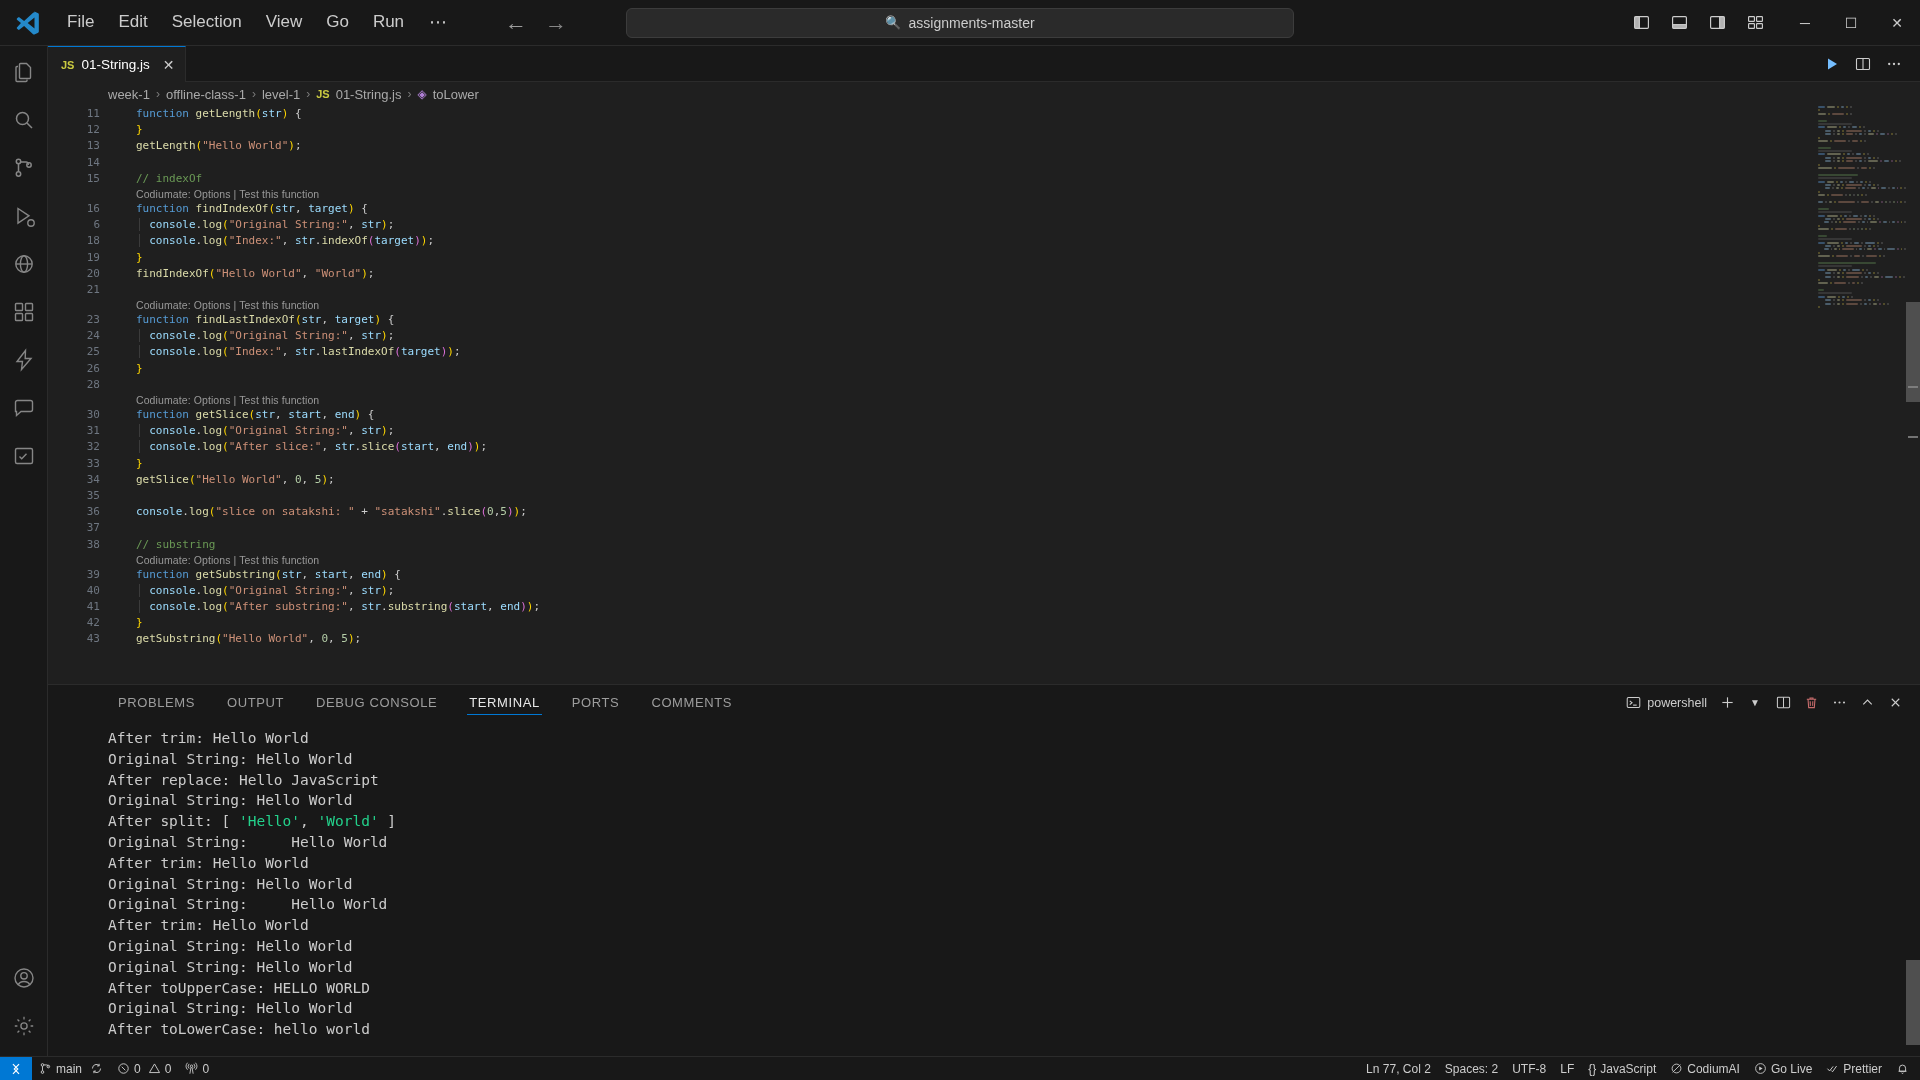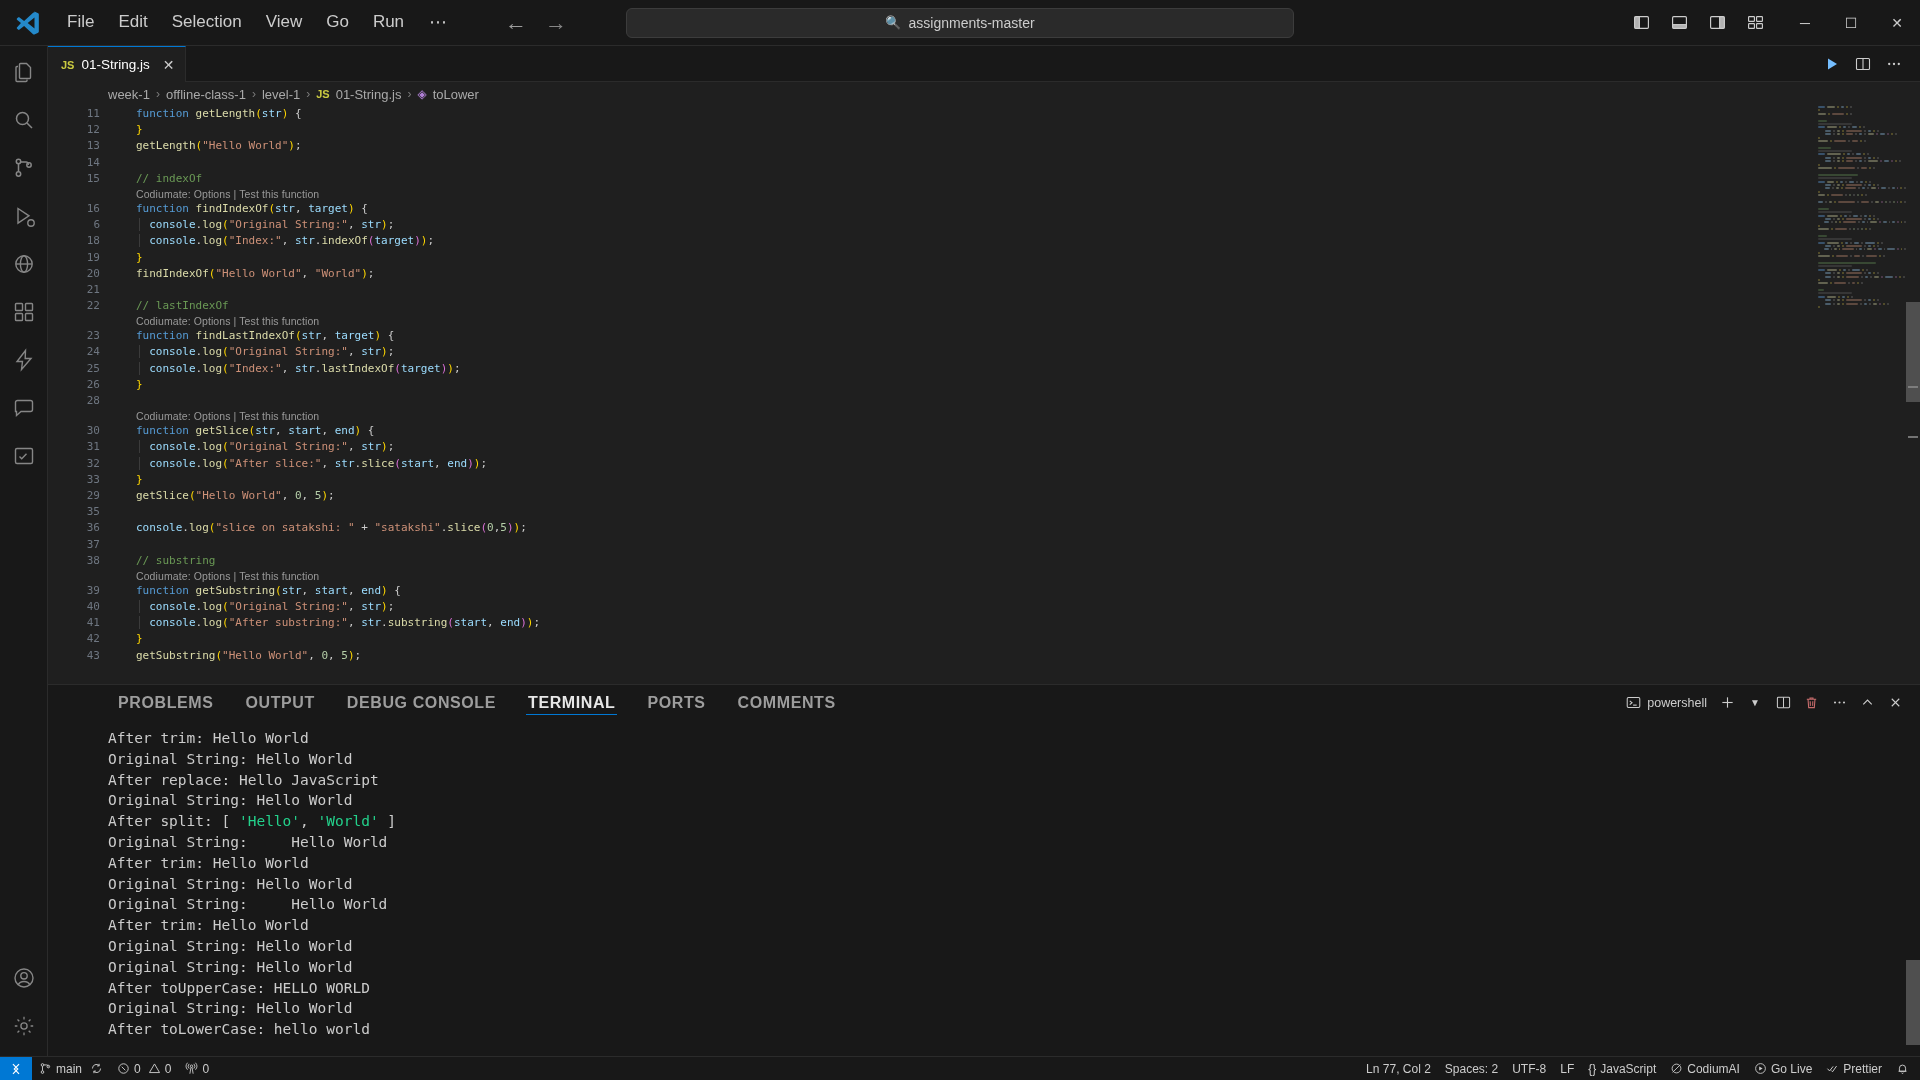--- a/index.html
+++ b/index.html
@@ -123,22 +123,22 @@
   .mm-b { height:2px; border-radius:1px; }
 
   .vscroll { position:absolute; right:0; top:0; width:14px; height:100%; background:transparent; }
   .vscroll .thumb { position:absolute; left:0; width:14px; background:#4f4f4f; border-radius:0; }
   .scroll-deco { position:absolute; right:2px; width:10px; height:2px; background:#888; opacity:.8; }
 
   
   .panel { height:372px; background:#181818; border-top:1px solid #2b2b2b; display:flex; flex-direction:column; flex:none; }
   .panel-head { height:35px; display:flex; align-items:stretch; flex:none; padding-left:60px; }
   .ptab {
-    display:flex; align-items:center; padding:0 10px; font-size:16px; letter-spacing:.6px;
-    color:#9d9d9d; position:relative; margin-right:12px; text-transform:uppercase;font-weight:bold;
+    display:flex; align-items:center; padding:0 10px; font-size:13px; letter-spacing:.6px;
+    color:#9d9d9d; position:relative; margin-right:12px; text-transform:uppercase;
   }
   .ptab.active { color:#e7e7e7; }
   .ptab.active::after {
     content:""; position:absolute; left:8px; right:8px; bottom:5px; height:1px; background:#0078d4;
   }
   .panel-actions { margin-left:auto; display:flex; align-items:center; gap:2px; padding-right:12px; }
   .pact { height:28px; min-width:26px; padding:0 5px; display:flex; align-items:center; justify-content:center; gap:6px; color:#cccccc; border-radius:4px; }
   .pact svg { width:15px; height:15px; }
   .pact .plabel { font-size:12.5px; color:#cccccc; }
   .pact .chev { font-size:10px; color:#cccccc; }
@@ -364,39 +364,38 @@
             <div class="lensline">
               <div class="gutter"></div>
               <div class="lenstext">Codiumate: Options | Test this function</div>
             </div>
             <div class="cline"><div class="gutter">16</div><div class="ctext"><span class="k">function </span><span class="fn">findIndexOf</span><span class="br1">(</span><span class="v">str</span><span class="p">, </span><span class="v">target</span><span class="br1">)</span><span class="p"> {</span></div></div>
             <div class="cline"><div class="gutter">6</div><div class="ctext"><span class="ind">│ </span><span class="ob">console</span><span class="p">.</span><span class="m">log</span><span class="br1">(</span><span class="s">"Original String:"</span><span class="p">, </span><span class="v">str</span><span class="br1">)</span><span class="p">;</span></div></div>
             <div class="cline"><div class="gutter">18</div><div class="ctext"><span class="ind">│ </span><span class="ob">console</span><span class="p">.</span><span class="m">log</span><span class="br1">(</span><span class="s">"Index:"</span><span class="p">, </span><span class="v">str</span><span class="p">.</span><span class="m">indexOf</span><span class="br2">(</span><span class="v">target</span><span class="br2">)</span><span class="br1">)</span><span class="p">;</span></div></div>
             <div class="cline"><div class="gutter">19</div><div class="ctext"><span class="br1">}</span></div></div>
             <div class="cline"><div class="gutter">20</div><div class="ctext"><span class="fn">findIndexOf</span><span class="br1">(</span><span class="s">"Hello World"</span><span class="p">, </span><span class="s">"World"</span><span class="br1">)</span><span class="p">;</span></div></div>
             <div class="cline"><div class="gutter">21</div><div class="ctext"></div></div>
-            <div class="cline"><div class="gutter">22</div><div class="ctext"><span class="c">// lastIndexOf</span></div></div>
             <div class="lensline">
               <div class="gutter"></div>
               <div class="lenstext">Codiumate: Options | Test this function</div>
             </div>
             <div class="cline"><div class="gutter">23</div><div class="ctext"><span class="k">function </span><span class="fn">findLastIndexOf</span><span class="br1">(</span><span class="v">str</span><span class="p">, </span><span class="v">target</span><span class="br1">)</span><span class="p"> {</span></div></div>
             <div class="cline"><div class="gutter">24</div><div class="ctext"><span class="ind">│ </span><span class="ob">console</span><span class="p">.</span><span class="m">log</span><span class="br1">(</span><span class="s">"Original String:"</span><span class="p">, </span><span class="v">str</span><span class="br1">)</span><span class="p">;</span></div></div>
             <div class="cline"><div class="gutter">25</div><div class="ctext"><span class="ind">│ </span><span class="ob">console</span><span class="p">.</span><span class="m">log</span><span class="br1">(</span><span class="s">"Index:"</span><span class="p">, </span><span class="v">str</span><span class="p">.</span><span class="m">lastIndexOf</span><span class="br2">(</span><span class="v">target</span><span class="br2">)</span><span class="br1">)</span><span class="p">;</span></div></div>
             <div class="cline"><div class="gutter">26</div><div class="ctext"><span class="br1">}</span></div></div>
             <div class="cline"><div class="gutter">28</div><div class="ctext"></div></div>
             <div class="lensline">
               <div class="gutter"></div>
               <div class="lenstext">Codiumate: Options | Test this function</div>
             </div>
             <div class="cline"><div class="gutter">30</div><div class="ctext"><span class="k">function </span><span class="fn">getSlice</span><span class="br1">(</span><span class="v">str</span><span class="p">, </span><span class="v">start</span><span class="p">, </span><span class="v">end</span><span class="br1">)</span><span class="p"> {</span></div></div>
             <div class="cline"><div class="gutter">31</div><div class="ctext"><span class="ind">│ </span><span class="ob">console</span><span class="p">.</span><span class="m">log</span><span class="br1">(</span><span class="s">"Original String:"</span><span class="p">, </span><span class="v">str</span><span class="br1">)</span><span class="p">;</span></div></div>
             <div class="cline"><div class="gutter">32</div><div class="ctext"><span class="ind">│ </span><span class="ob">console</span><span class="p">.</span><span class="m">log</span><span class="br1">(</span><span class="s">"After slice:"</span><span class="p">, </span><span class="v">str</span><span class="p">.</span><span class="m">slice</span><span class="br2">(</span><span class="v">start</span><span class="p">, </span><span class="v">end</span><span class="br2">)</span><span class="br1">)</span><span class="p">;</span></div></div>
             <div class="cline"><div class="gutter">33</div><div class="ctext"><span class="br1">}</span></div></div>
-            <div class="cline"><div class="gutter">29</div><div class="ctext"><span class="fn">getSlice</span><span class="br1">(</span><span class="s">"Hello World"</span><span class="p">, </span><span class="n">0</span><span class="p">, </span><span class="n">5</span><span class="br1">)</span><span class="p">;</span></div></div>
+            <div class="cline"><div class="gutter">34</div><div class="ctext"><span class="fn">getSlice</span><span class="br1">(</span><span class="s">"Hello World"</span><span class="p">, </span><span class="n">0</span><span class="p">, </span><span class="n">5</span><span class="br1">)</span><span class="p">;</span></div></div>
             <div class="cline"><div class="gutter">35</div><div class="ctext"></div></div>
             <div class="cline"><div class="gutter">36</div><div class="ctext"><span class="ob">console</span><span class="p">.</span><span class="m">log</span><span class="br1">(</span><span class="s">"slice on satakshi: "</span><span class="p"> + </span><span class="s">"satakshi"</span><span class="p">.</span><span class="m">slice</span><span class="br2">(</span><span class="n">0</span><span class="p">,</span><span class="n">5</span><span class="br2">)</span><span class="br1">)</span><span class="p">;</span></div></div>
             <div class="cline"><div class="gutter">37</div><div class="ctext"></div></div>
             <div class="cline"><div class="gutter">38</div><div class="ctext"><span class="c">// substring</span></div></div>
             <div class="lensline">
               <div class="gutter"></div>
               <div class="lenstext">Codiumate: Options | Test this function</div>
             </div>
             <div class="cline"><div class="gutter">39</div><div class="ctext"><span class="k">function </span><span class="fn">getSubstring</span><span class="br1">(</span><span class="v">str</span><span class="p">, </span><span class="v">start</span><span class="p">, </span><span class="v">end</span><span class="br1">)</span><span class="p"> {</span></div></div>
             <div class="cline"><div class="gutter">40</div><div class="ctext"><span class="ind">│ </span><span class="ob">console</span><span class="p">.</span><span class="m">log</span><span class="br1">(</span><span class="s">"Original String:"</span><span class="p">, </span><span class="v">str</span><span class="br1">)</span><span class="p">;</span></div></div>

